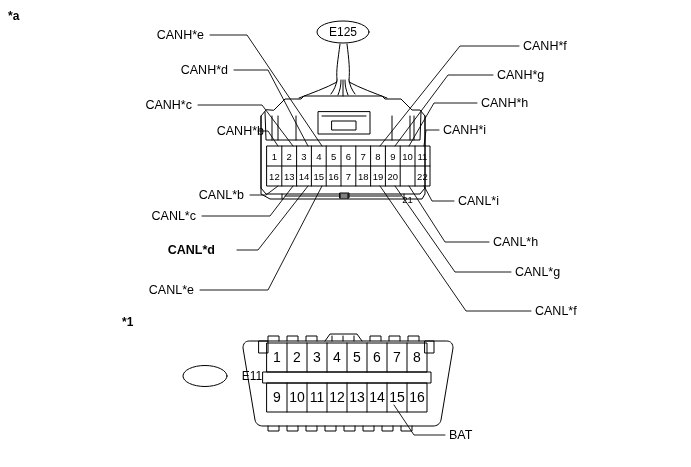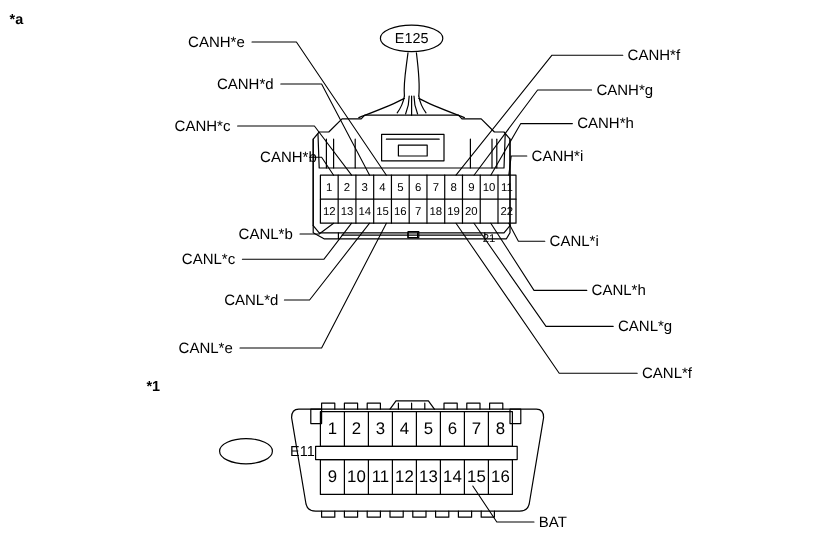--- a/index.html
+++ b/index.html
@@ -239,21 +239,21 @@
   <div class="conn-id" style="left:317px; top:26px; width:52px;">E125</div>
   <div class="conn-id" style="left:183px; top:370px; width:44px;padding-left:47px;">E11</div>
 
   <div class="lbl lbl-r" style="left:104px; top:29px; width:100px;">CANH*e</div>
   <div class="lbl lbl-r" style="left:128px; top:64px; width:100px;">CANH*d</div>
   <div class="lbl lbl-r" style="left:92px; top:99px; width:100px;">CANH*c</div>
   <div class="lbl lbl-r" style="left:164px; top:125px; width:100px;">CANH*b</div>
 
   <div class="lbl lbl-r" style="left:144px; top:189px; width:100px;">CANL*b</div>
   <div class="lbl lbl-r" style="left:96px; top:210px; width:100px;">CANL*c</div>
-  <div class="lbl lbl-r" style="left:132px; top:244px; width:100px;">CANL*d</div>
+  <div class="lbl lbl-r" style="left:115px; top:244px; width:100px;font-weight:bold;">CANL*d</div>
   <div class="lbl lbl-r" style="left:94px; top:284px; width:100px;">CANL*e</div>
 
   <div class="lbl" style="left:523px; top:40px;">CANH*f</div>
   <div class="lbl" style="left:497px; top:69px;">CANH*g</div>
   <div class="lbl" style="left:481px; top:97px;">CANH*h</div>
   <div class="lbl" style="left:443px; top:124px;">CANH*i</div>
 
   <div class="lbl" style="left:458px; top:195px;">CANL*i</div>
   <div class="lbl" style="left:493px; top:236px;">CANL*h</div>
   <div class="lbl" style="left:515px; top:266px;">CANL*g</div>

